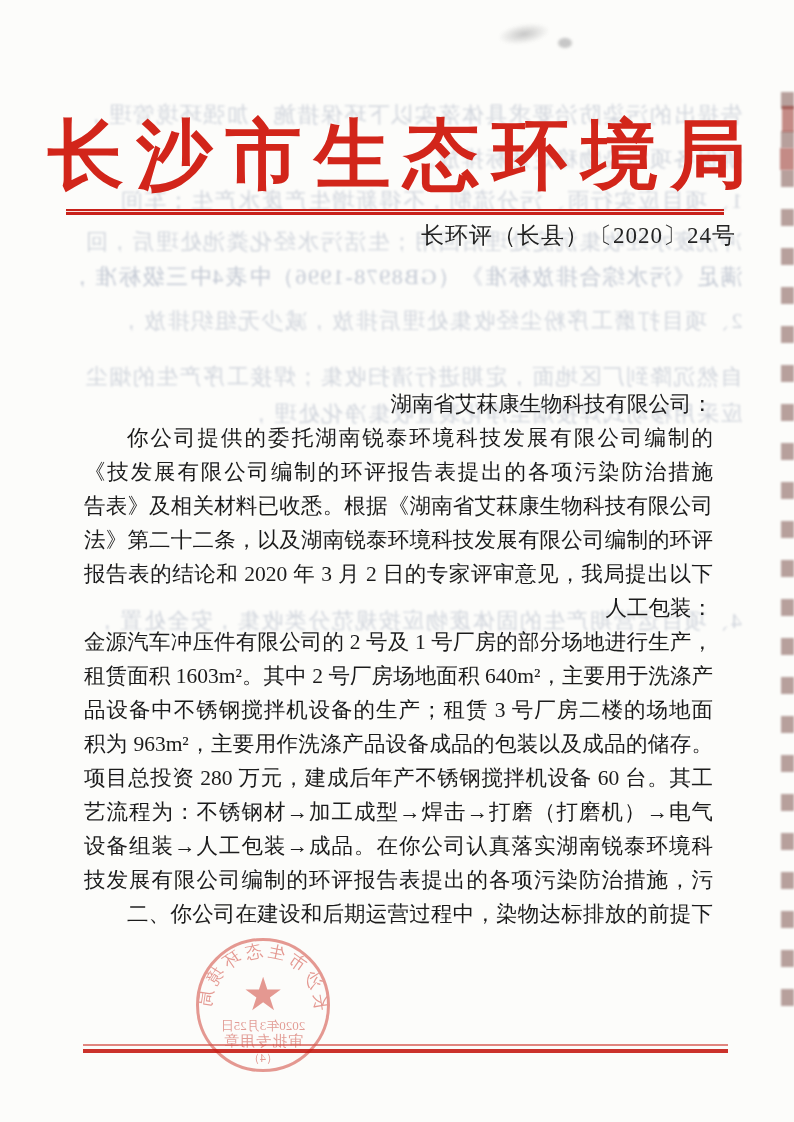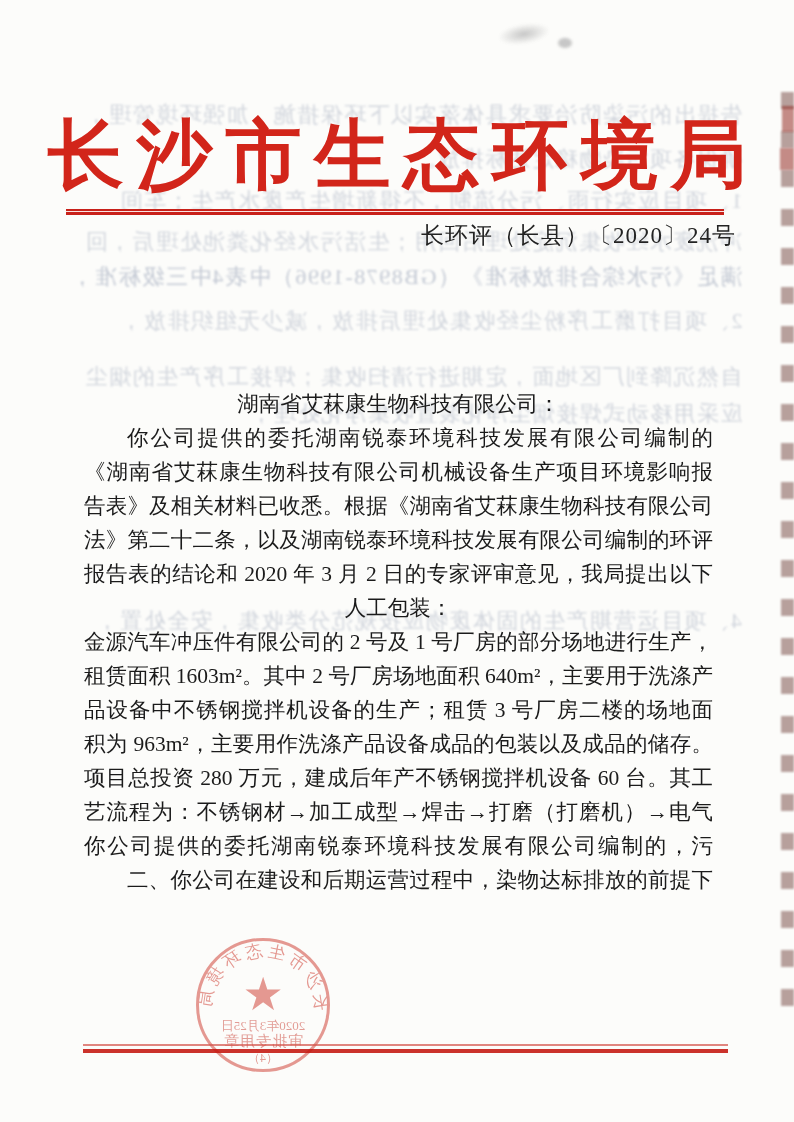--- a/index.html
+++ b/index.html
@@ -70,21 +70,21 @@
   .doc-title{
     position:absolute;top:276px;left:0;right:0;text-align:center;
     font-size:30px;line-height:39px;font-weight:bold;color:#101010;
   }
   .body-text{
     position:absolute;top:387px;left:84px;width:629px;
     font-size:21.5px;line-height:34px;color:#1b1b1b;
   }
   .bl{height:34px;overflow:visible;}
   .bl.j{text-align:justify;text-align-last:justify;}
-  .bl.l{text-align:center;}
+  .bl.l{text-align:right;}
   .bl.ind{text-indent:43px;}
 </style>
 </head>
 <body>
 
 <div class="page">
 
   <div class="ghost-layer">
     <div class="ghost-line" style="top:100px">告提出的污染防治要求具体落实以下环保措施，加强环境管理，</div>
     <div class="ghost-line" style="top:144px">确保各项污染物稳定达标排放。</div>
@@ -127,29 +127,30 @@
 
   <div class="content">
     <div class="agency">长沙市生态环境局</div>
     <div class="rule"></div>
     <div class="doc-no">长环评（长县）〔2020〕24号</div>
 
 
     <div class="body-text">
       <div class="bl l">湖南省艾菻康生物科技有限公司：</div>
       <div class="bl j ind">你公司提供的委托湖南锐泰环境科技发展有限公司编制的</div>
-      <div class="bl j">《湖南省艾菻康生物科技有限公司机械设备生产项目环境影响报</div>
+      <div class="bl j">《技发展有限公司编制的环评报告表提出的各项污染防治措施</div>
       <div class="bl j">告表》及相关材料已收悉。根据《湖南省艾菻康生物科技有限公司</div>
       <div class="bl j">法》第二十二条，以及湖南锐泰环境科技发展有限公司编制的环评</div>
       <div class="bl j">报告表的结论和 2020 年 3 月 2 日的专家评审意见，我局提出以下</div>
       <div class="bl l">人工包装：</div>
       <div class="bl j">金源汽车冲压件有限公司的 2 号及 1 号厂房的部分场地进行生产，</div>
       <div class="bl j">租赁面积 1603m²。其中 2 号厂房场地面积 640m²，主要用于洗涤产</div>
       <div class="bl j">品设备中不锈钢搅拌机设备的生产；租赁 3 号厂房二楼的场地面</div>
       <div class="bl j">积为 963m²，主要用作洗涤产品设备成品的包装以及成品的储存。</div>
       <div class="bl j">项目总投资 280 万元，建成后年产不锈钢搅拌机设备 60 台。其工</div>
       <div class="bl j">艺流程为：不锈钢材→加工成型→焊击→打磨（打磨机）→电气</div>
-      <div class="bl j">你公司提供的委托湖南锐泰环境科技发展有限公司编制的，污</div>
+      <div class="bl j">设备组装→人工包装→成品。在你公司认真落实湖南锐泰环境科</div>
+      <div class="bl j">技发展有限公司编制的环评报告表提出的各项污染防治措施，污</div>
       <div class="bl j ind">二、你公司在建设和后期运营过程中，染物达标排放的前提下</div>
     </div>
   </div>
 
 </div>
 
 </body></html>

